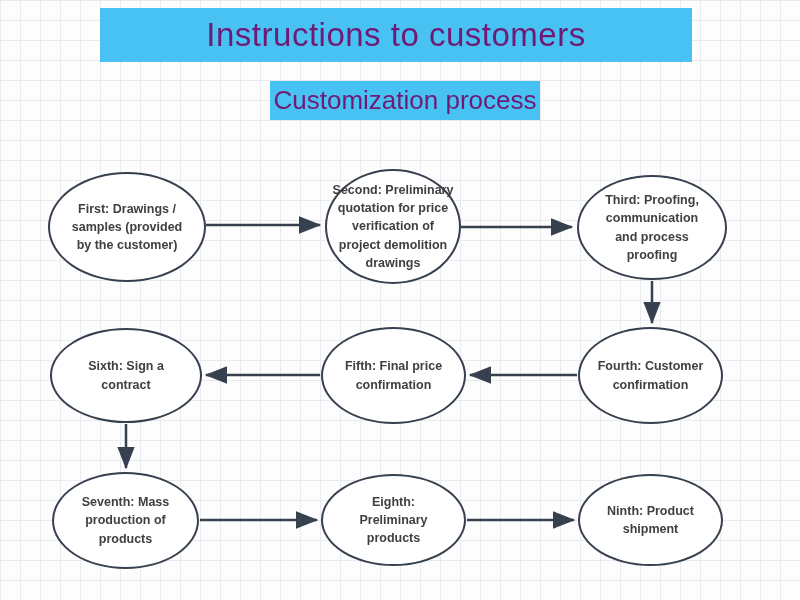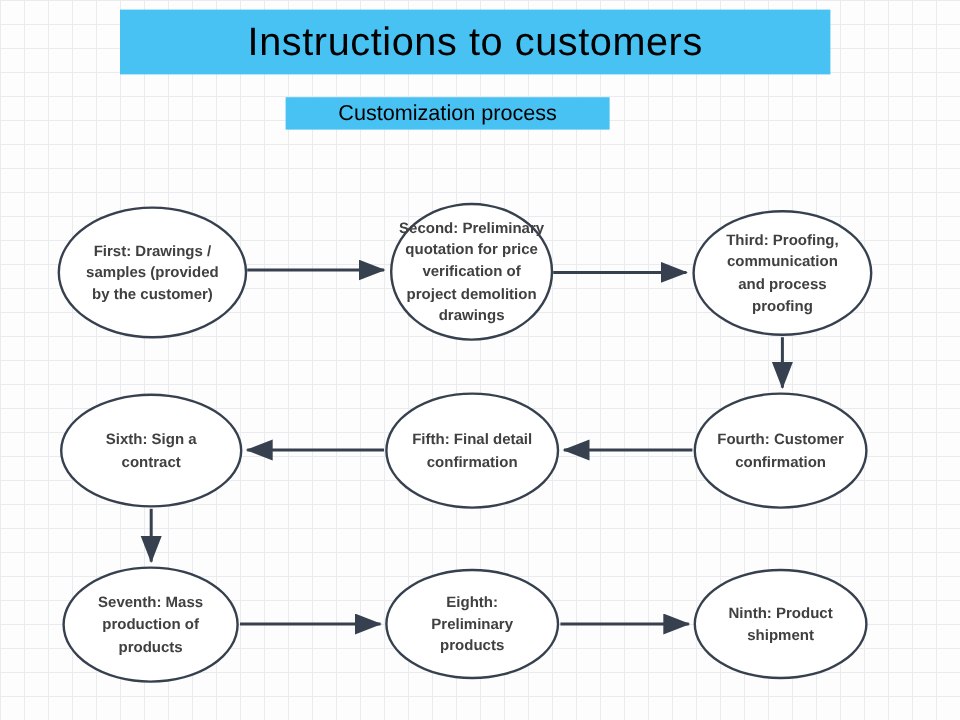--- a/index.html
+++ b/index.html
@@ -10,31 +10,31 @@
     overflow:hidden;
     background-color:#fdfdfd;
     background-image:
       linear-gradient(#e9ebee 1px, transparent 1px),
       linear-gradient(90deg, #e9ebee 1px, transparent 1px);
     background-size:20px 20px;
   }
   .banner{
     position:absolute;
     background:#47c2f2;
-    color:#000000;
+    color:#701a75;
     display:flex;align-items:center;justify-content:center;
     text-align:center;
   }
   .banner.title{
     left:100px;top:8px;width:592px;height:54px;
     font-size:33px;letter-spacing:0.5px;
   }
   .banner.subtitle{
-    left:238px;top:81px;width:270px;height:27px;
-    font-size:18px;
+    left:270px;top:81px;width:270px;height:39px;
+    font-size:26px;
   }
   .arrows{position:absolute;left:0;top:0;width:800px;height:600px;}
   .node{
     position:absolute;
     border:2.5px solid #36404e;
     border-radius:50%;
     background:#ffffff;
     color:#404040;
     font-size:12.5px;
     font-weight:bold;
@@ -75,19 +75,19 @@
     <line x1="467" y1="520" x2="574" y2="520" stroke="#36404e" stroke-width="2.5" marker-end="url(#ah)"></line>
   </svg>
 
   <div class="banner title">Instructions to customers</div>
   <div class="banner subtitle">Customization process</div>
 
   <div class="node" id="n1">First: Drawings / samples (provided by the customer)</div>
   <div class="node" id="n2">Second: Preliminary quotation for price verification of project demolition drawings</div>
   <div class="node" id="n3">Third: Proofing, communication and process proofing</div>
   <div class="node" id="n4">Fourth: Customer confirmation</div>
-  <div class="node" id="n5">Fifth: Final detail confirmation</div>
+  <div class="node" id="n5">Fifth: Final price confirmation</div>
   <div class="node" id="n6">Sixth: Sign a contract</div>
   <div class="node" id="n7">Seventh: Mass production of products</div>
   <div class="node" id="n8">Eighth: Preliminary products</div>
   <div class="node" id="n9">Ninth: Product shipment</div>
 
 </div>
 
 </body></html>

